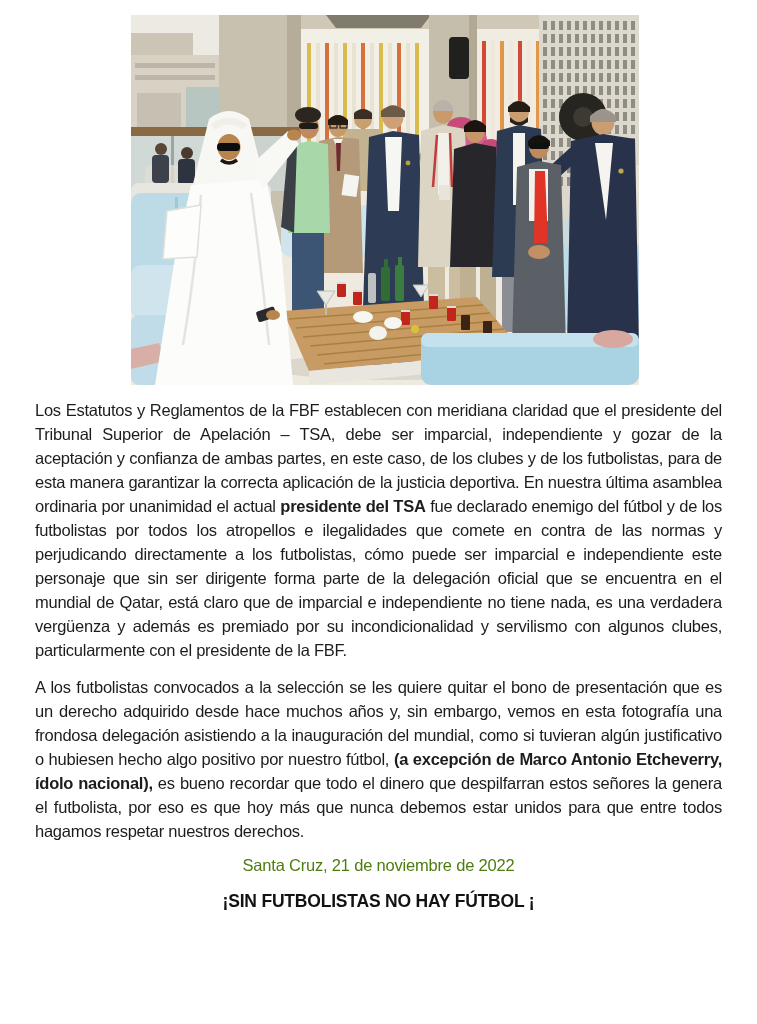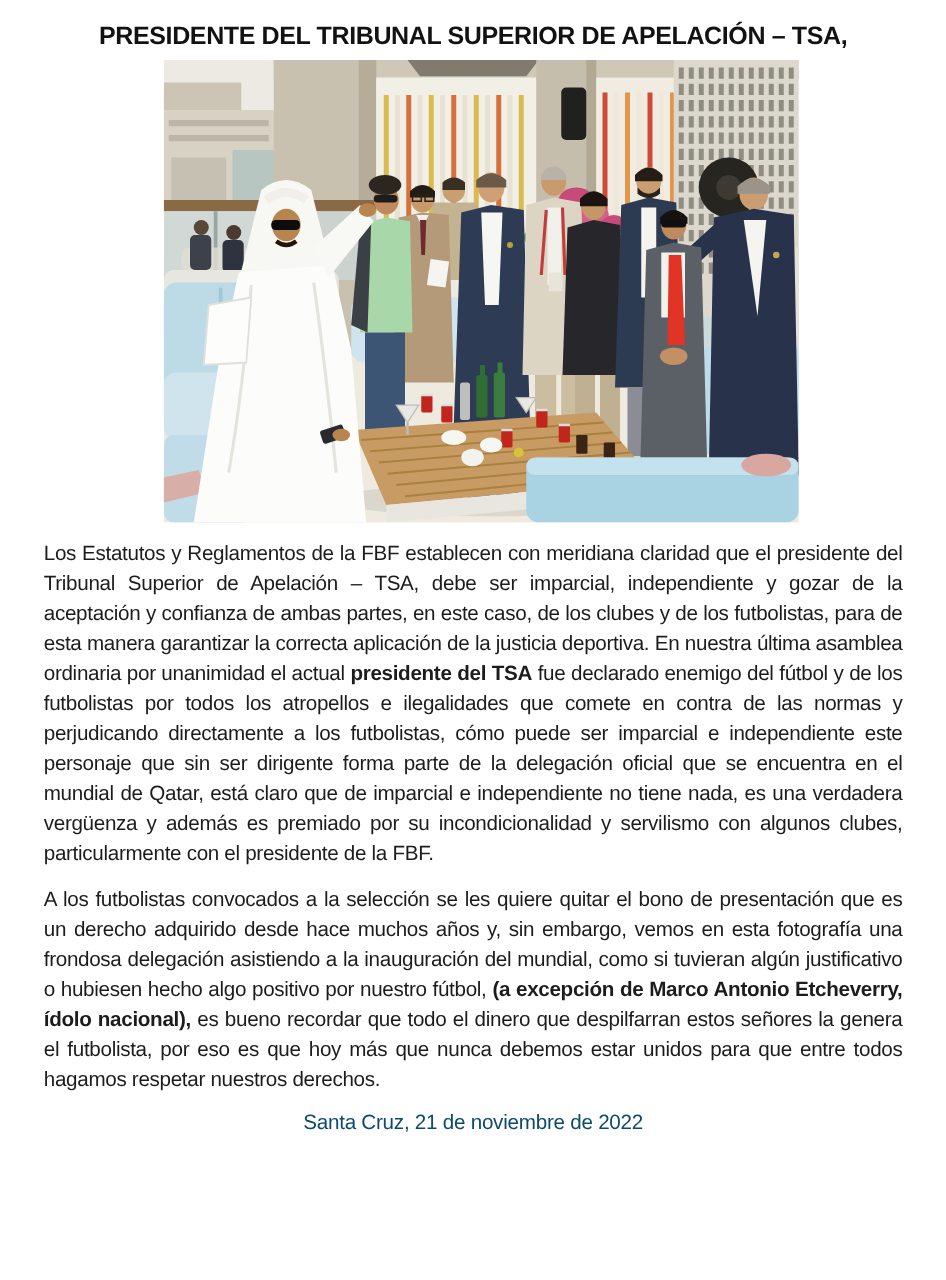--- a/index.html
+++ b/index.html
@@ -34,38 +34,37 @@
     text-align: justify;
     letter-spacing: -0.25px;
     color: #1c1c1c;
   }
   .bodytext b { letter-spacing: -0.25px; }
   .dateline {
     margin-top: 13px;
     text-align: center;
     font-size: 16.5px;
     letter-spacing: -0.2px;
-    color: #0c4a6e;
+    color: #4d7c0f;
   }
   .slogan {
     margin-top: 16px;
     text-align: center;
     font-weight: 700;
     font-size: 17.5px;
     letter-spacing: -0.2px;
     color: #121212;
   }
 </style>
 </head>
 <body>
 
 <div class="page">
 
   <div class="title">
-    <div>PRESIDENTE DEL TRIBUNAL SUPERIOR DE APELACIÓN – TSA,</div>
   </div>
 
   <svg class="photo" viewBox="0 0 508 370" preserveAspectRatio="none">
 
     <g>
       <rect x="0" y="0" width="508" height="370" fill="#eceae2"></rect>
       <rect x="0" y="195" width="508" height="175" fill="#efeadf"></rect>
 
       <rect x="0" y="18" width="62" height="28" fill="#ccc5b6"></rect>
       <rect x="0" y="40" width="92" height="80" fill="#d8d2c4"></rect>
@@ -487,14 +486,15 @@
       <ellipse cx="142" cy="300" rx="7" ry="5" fill="#b9854f"></ellipse>
     </g>
   </svg>
 
   <p class="bodytext"><span>Los Estatutos y Reglamentos de la FBF establecen con meridiana claridad que el presidente del Tribunal Superior de Apelación – TSA, debe ser imparcial, independiente y gozar de la aceptación y confianza de ambas partes, en este caso, de los clubes y de los futbolistas, para de esta manera garantizar la correcta aplicación de la justicia deportiva.  En nuestra última asamblea ordinaria por unanimidad el actual </span><b>presidente del TSA</b><span> fue declarado enemigo del fútbol y de los futbolistas por todos los atropellos e ilegalidades que comete en contra de las normas y perjudicando directamente a los futbolistas, cómo puede ser imparcial e independiente este personaje que sin ser dirigente forma parte de la delegación oficial que se encuentra en el mundial de Qatar, está claro que de imparcial e independiente no tiene nada, es una verdadera vergüenza y además es premiado por su incondicionalidad y servilismo con algunos clubes, particularmente con el presidente de la FBF.</span></p>
 
   <p class="bodytext"><span>A los futbolistas convocados a la selección se les quiere quitar el bono de presentación que es un derecho adquirido desde hace muchos años y, sin embargo, vemos en esta fotografía una frondosa delegación asistiendo a la inauguración del mundial, como si tuvieran algún justificativo o hubiesen hecho algo positivo por nuestro fútbol, </span><b>(a excepción de Marco Antonio Etcheverry, ídolo nacional),</b><span> es bueno recordar que todo el dinero que despilfarran estos señores la genera el futbolista, por eso es que hoy más que nunca debemos estar unidos para que entre todos hagamos respetar nuestros derechos.</span></p>
 
   <div class="dateline">Santa Cruz, 21 de noviembre de 2022</div>
 
+  <div class="slogan">¡SIN FUTBOLISTAS NO HAY FÚTBOL ¡</div>
 
 </div>
 
 </body></html>

